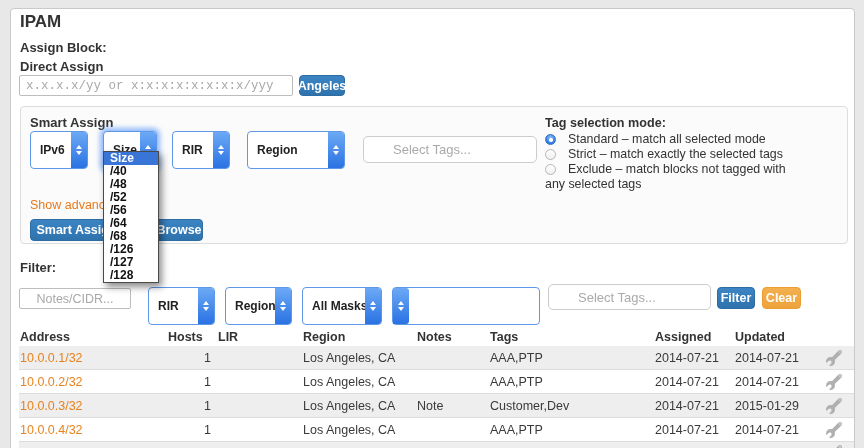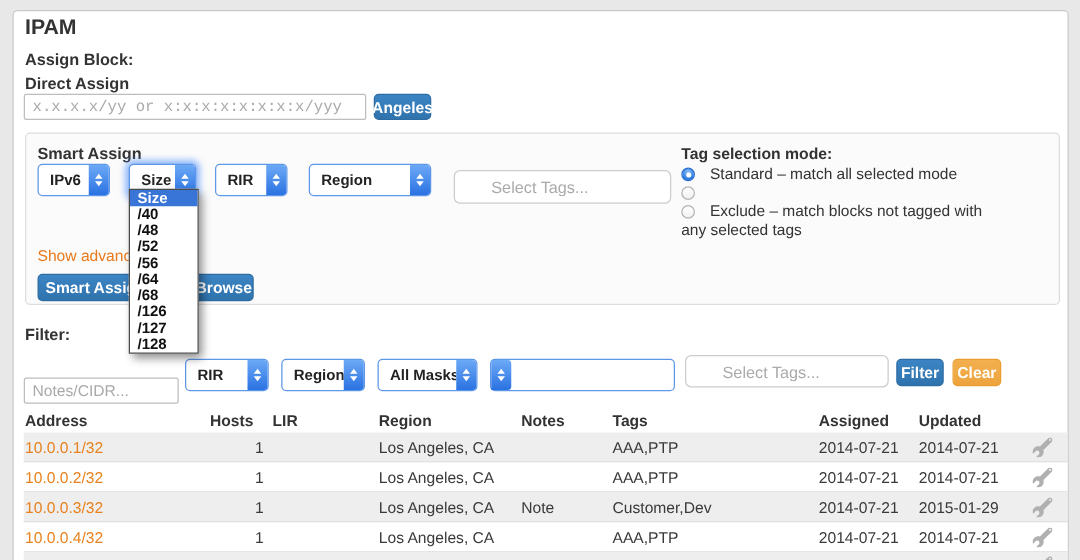--- a/index.html
+++ b/index.html
@@ -52,21 +52,21 @@
     display:flex;align-items:center;justify-content:center;
   }
 
   .smart-box{
     left:20px;top:106px;width:826px;height:136px;
     background:#fbfbfb;border:1px solid #ddd;border-radius:4px;
   }
 
   
   .mselect{
-    position:absolute;height:26px;background:#fff;
+    position:absolute;height:38px;background:#fff;
     border:1px solid #5f97e8;border-radius:4px;
     display:flex;align-items:center;box-sizing:border-box;cursor:pointer;
   }
   .mselect .lab{
     flex:1;font-size:12px;font-weight:bold;color:#222;
     padding-left:9px;white-space:nowrap;overflow:hidden;
   }
   .mselect .cap{
     width:16px;align-self:stretch;border-radius:0 3px 3px 0;
     background:linear-gradient(#6ca9f6,#2a72e2);
@@ -158,20 +158,21 @@
         <i class="dn"></i>
       </span>
   </div>
 
   <input class="abs taginput" style="left: 363px; top: 136px; width: 174px; height: 27px;" placeholder="Select Tags...">
 
   <div class="abs h-bold" style="left:545px;top:116px;font-size:12.6px;">Tag selection mode:</div>
   <span class="radio on" style="left:545px;top:134px;"></span>
   <div class="abs radio-lab" style="left:568px;top:132px;">Standard – match all selected mode</div>
   <span class="radio off" style="left:545px;top:149px;"></span>
+  <div class="abs radio-lab" style="left:568px;top:147px;">Strict – match exactly the selected tags</div>
   <span class="radio off" style="left:545px;top:164px;"></span>
   <div class="abs radio-lab" style="left:568px;top:162px;">Exclude – match blocks not tagged with</div>
   <div class="abs radio-lab" style="left:545px;top:177px;">any selected tags</div>
 
   <div class="abs link-orange" style="left:30px;top:198px;">Show advanced</div>
 
   <div class="abs btn-blue" style="left:30px;top:219px;width:93px;height:22px;">Smart Assign</div>
   <div class="abs btn-blue" style="left:155px;top:219px;width:48px;height:22px;">Browse</div>
 
   <div class="abs size-popup">
@@ -181,21 +182,21 @@
     <div class="opt">/52</div>
     <div class="opt">/56</div>
     <div class="opt">/64</div>
     <div class="opt">/68</div>
     <div class="opt">/126</div>
     <div class="opt">/127</div>
     <div class="opt">/128</div>
   </div>
 
   <div class="abs h-bold" style="left:20px;top:260px;">Filter:</div>
-  <input class="abs tinput" style="left: 19px; top: 302px; width: 124px; height: 21px;" placeholder="Notes/CIDR...">
+  <input class="abs tinput" style="left: 19px; top: 288px; width: 112px; height: 21px; text-align: center;" placeholder="Notes/CIDR...">
   <div class="mselect" style="left:148px;top:287px;width:67px;">
     <span class="lab">RIR</span>
     <span class="cap">
         <i class="up"></i>
         <i class="dn"></i>
       </span>
   </div>
   <div class="mselect" style="left:225px;top:287px;width:67px;">
     <span class="lab">Region</span>
     <span class="cap">

